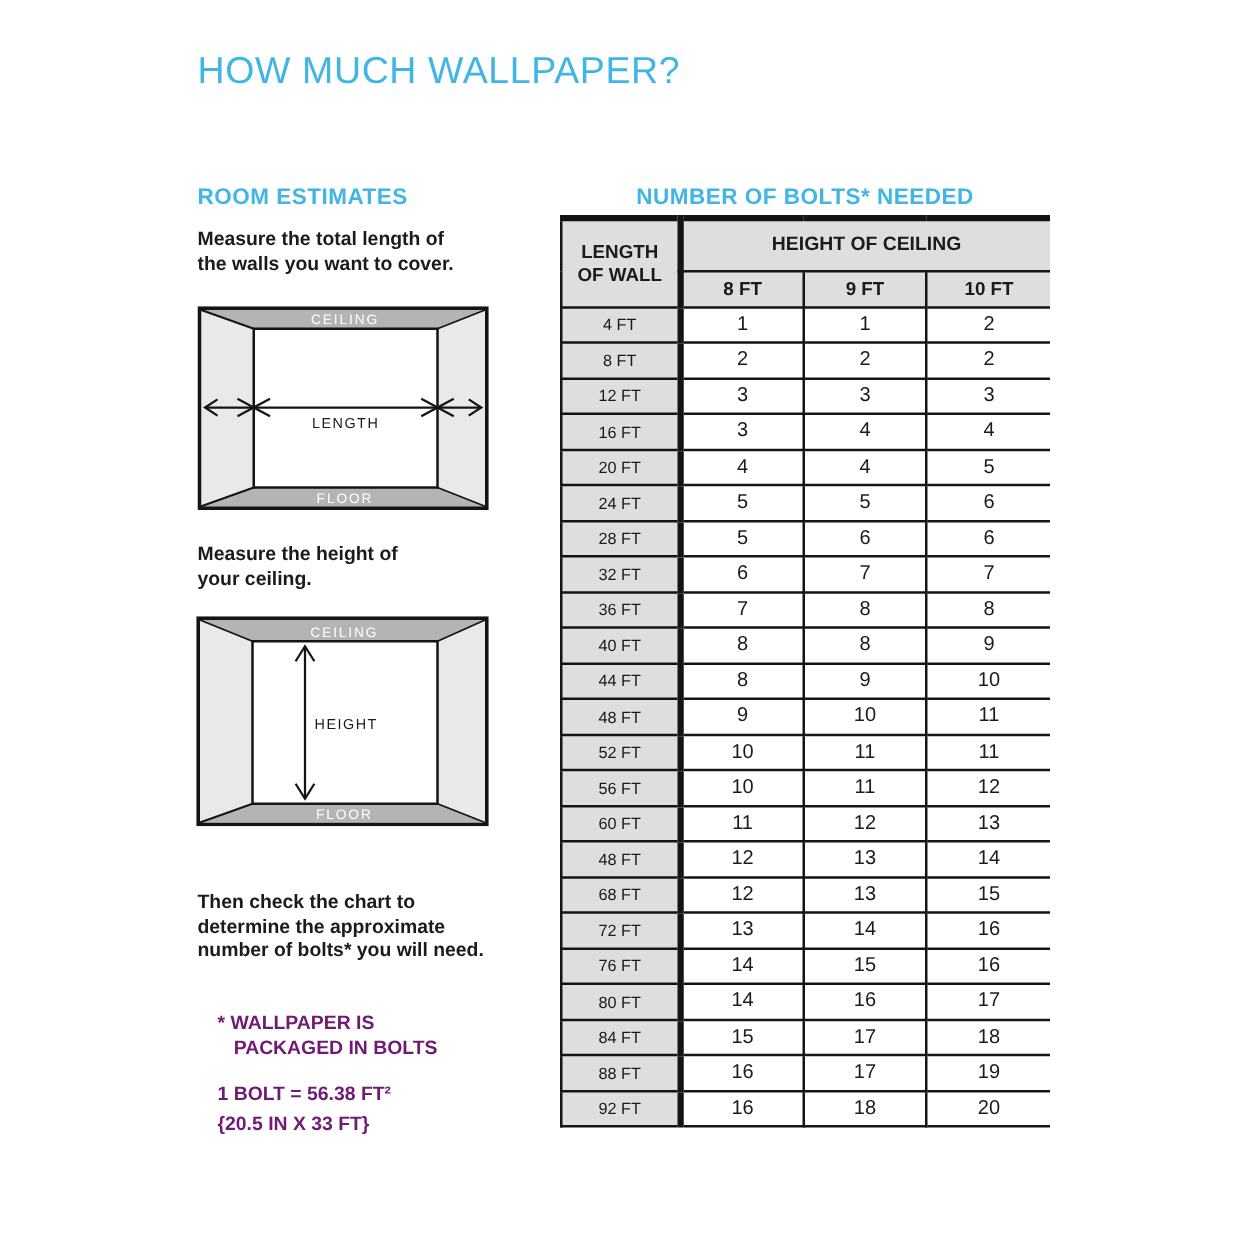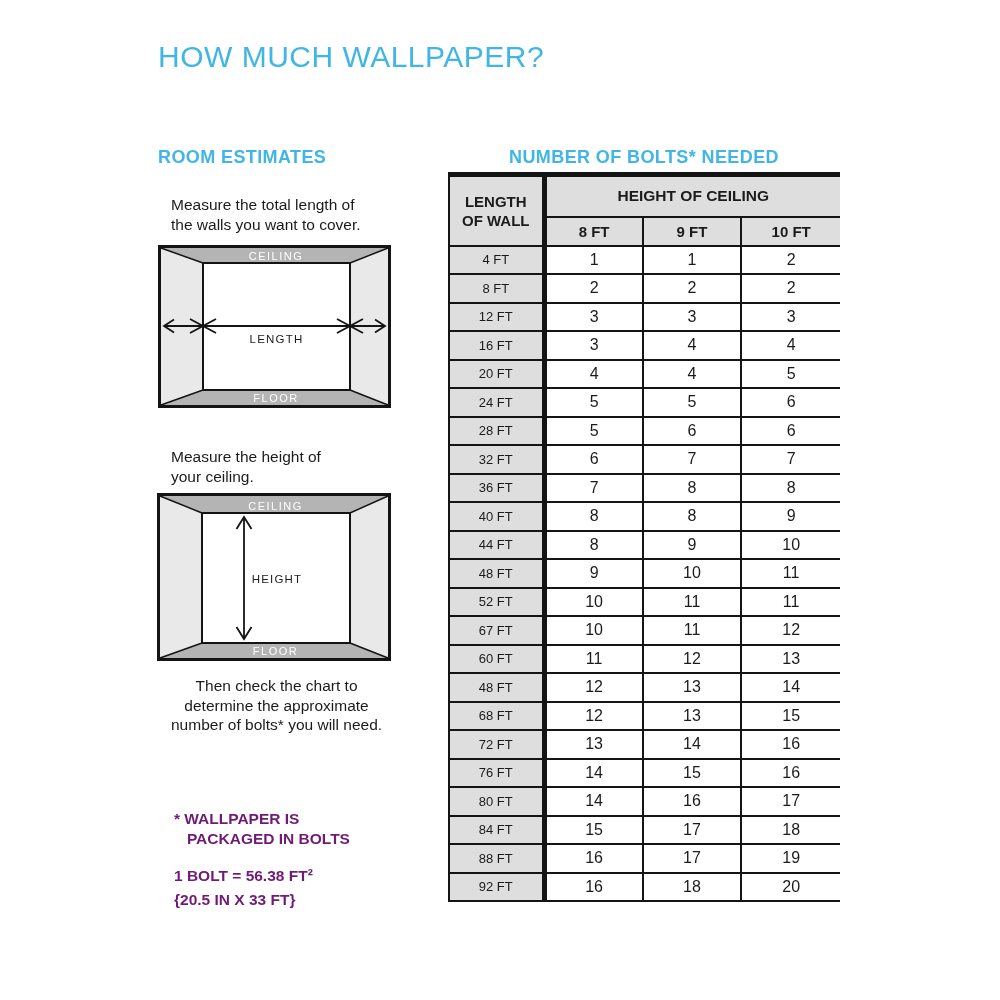--- a/index.html
+++ b/index.html
@@ -20,26 +20,26 @@
     position:absolute;left:158px;top:40px;margin:0;
     font-size:30px;font-weight:normal;color:var(--accent);letter-spacing:.5px;
   }
   .section-label{
     position:absolute;margin:0;font-size:18px;font-weight:bold;
     color:var(--accent);letter-spacing:.4px;
   }
   #room-estimates{left:158px;top:147px;}
   #bolts-title{left:448px;top:147px;width:392px;text-align:center;}
   .para{
-    position:absolute;left:158px;margin:13px;font-size:15.5px;line-height:19.5px;
-    color:var(--ink);white-space:pre-line;
+    position:absolute;left:158px;margin:0;font-size:15.5px;line-height:19.5px;
+    color:var(--ink);white-space:pre-line;font-weight:bold;
   }
   #step1{top:182px;}
   #step2{top:434px;}
-  #step3{top:663px;text-align:center;}
+  #step3{top:712px;}
   .note-bold{
     position:absolute;left:158px;margin:16px;font-size:15.5px;font-weight:bold;
     color:#701a75;white-space:pre;line-height:19.5px;
   }
   #bolt-note{top:793px;}
   #bolt-size{top:848px;line-height:24px;}
 
   #diagram1{position:absolute;left:158px;top:245px;}
   #diagram2{position:absolute;left:157px;top:493px;}
   .room-outer{fill:var(--sidewall);stroke:var(--line);stroke-width:3;}
@@ -233,21 +233,21 @@
         <td class="val">10</td>
         <td class="val">11</td>
       </tr>
       <tr>
         <td class="wall-col">52 FT</td>
         <td class="val">10</td>
         <td class="val">11</td>
         <td class="val">11</td>
       </tr>
       <tr>
-        <td class="wall-col">67 FT</td>
+        <td class="wall-col">56 FT</td>
         <td class="val">10</td>
         <td class="val">11</td>
         <td class="val">12</td>
       </tr>
       <tr>
         <td class="wall-col">60 FT</td>
         <td class="val">11</td>
         <td class="val">12</td>
         <td class="val">13</td>
       </tr>

